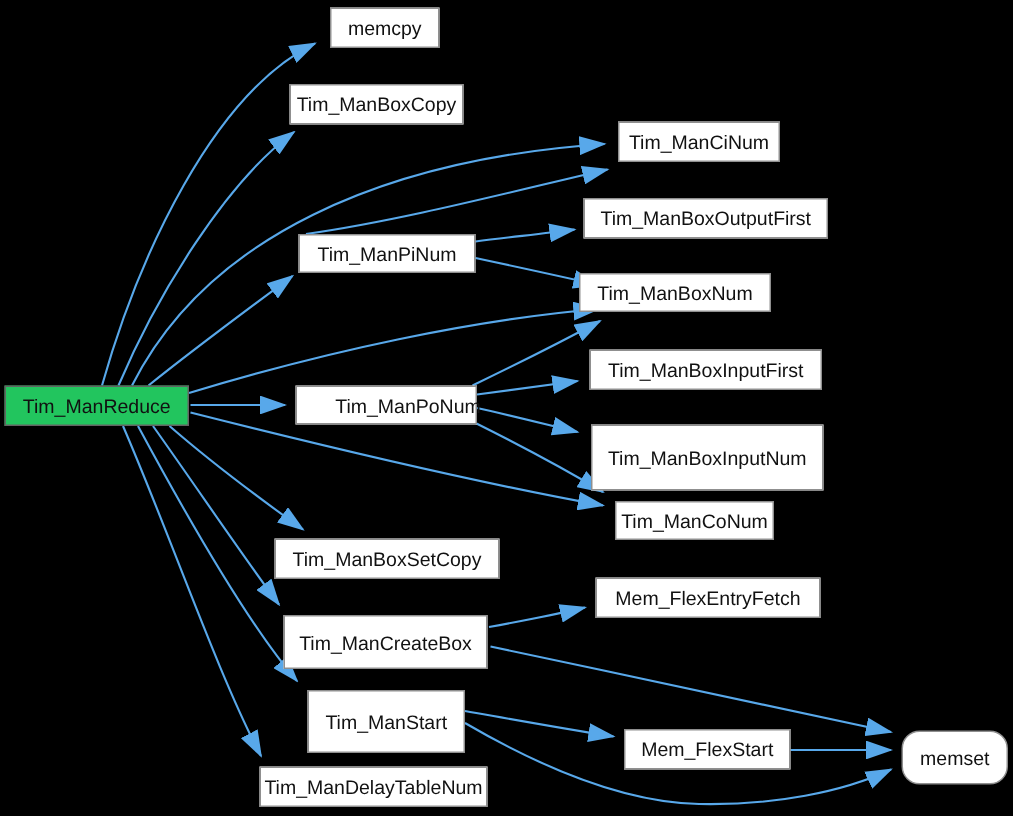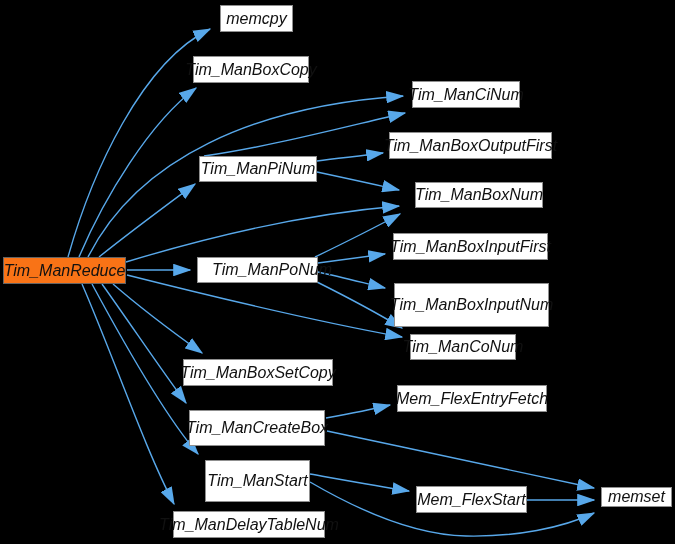--- a/index.html
+++ b/index.html
@@ -11,27 +11,26 @@
     overflow:hidden;
   }
   #edges-layer{position:absolute;left:0;top:0;}
   .node{
     position:absolute;
     box-sizing:border-box;
     background:#ffffff;
     border:1.5px solid #8f8f8f;
     color:#111111;
     display:flex;align-items:center;justify-content:center;
-    font-size:16px;
+    font-size:13px;
     white-space:nowrap;
     cursor:pointer;
-    font-style:italic;
   }
   .node.current{
-    background:#f97316;
+    background:#22c55e;
     border:1.6px solid #636363;
     cursor:default;
   }
 </style>
 </head>
 <body>
 
 <div id="canvas">
   <svg id="edges-layer" width="675" height="544" viewBox="0 0 675 544">
     <defs>
@@ -65,26 +64,26 @@
         <path d="M527,500 L594,500" fill="none" stroke="#58a8ea" stroke-width="1.4" marker-end="url(#arrow)"></path>
       </g>
   </svg>
   <div id="nodes-layer">
       <div class="node current" style="left: 3px; top: 257px; width: 123px; height: 27px;">Tim_ManReduce</div>
       <div class="node" style="left: 220px; top: 5px; width: 73px; height: 27px;">memcpy</div>
       <div class="node" style="left: 193px; top: 56px; width: 116px; height: 27px;">Tim_ManBoxCopy</div>
       <div class="node" style="left: 412px; top: 81px; width: 108px; height: 27px;">Tim_ManCiNum</div>
       <div class="node" style="left: 389px; top: 132px; width: 163px; height: 27px;">Tim_ManBoxOutputFirst</div>
       <div class="node" style="left: 199px; top: 156px; width: 118px; height: 26px;">Tim_ManPiNum</div>
-      <div class="node" style="left: 415px; top: 182px; width: 128px; height: 26px;">Tim_ManBoxNum</div>
+      <div class="node" style="left: 386px; top: 182px; width: 128px; height: 26px;">Tim_ManBoxNum</div>
       <div class="node" style="left: 393px; top: 233px; width: 155px; height: 27px;">Tim_ManBoxInputFirst</div>
       <div class="node" style="left: 197px; top: 257px; width: 121px; height: 26px; padding-left: 29px;">Tim_ManPoNum</div>
       <div class="node" style="left: 394px; top: 283px; width: 155px; height: 44px;">Tim_ManBoxInputNum</div>
       <div class="node" style="left: 410px; top: 334px; width: 106px; height: 26px;">Tim_ManCoNum</div>
       <div class="node" style="left: 183px; top: 359px; width: 150px; height: 27px;">Tim_ManBoxSetCopy</div>
       <div class="node" style="left: 397px; top: 385px; width: 150px; height: 27px;">Mem_FlexEntryFetch</div>
       <div class="node" style="left: 189px; top: 410px; width: 136px; height: 36px; text-align: right;">Tim_ManCreateBox</div>
       <div class="node" style="left: 205px; top: 460px; width: 105px; height: 42px;">Tim_ManStart</div>
       <div class="node" style="left: 416px; top: 486px; width: 111px; height: 27px;">Mem_FlexStart</div>
-      <div class="node" style="left: 601px; top: 487px; width: 71px; height: 20px;">memset</div>
+      <div class="node" style="left: 601px; top: 487px; width: 71px; height: 36px; border-radius: 12px;">memset</div>
       <div class="node" style="left: 173px; top: 511px; width: 152px; height: 27px;">Tim_ManDelayTableNum</div>
     </div>
 </div>
 
 </body></html>

